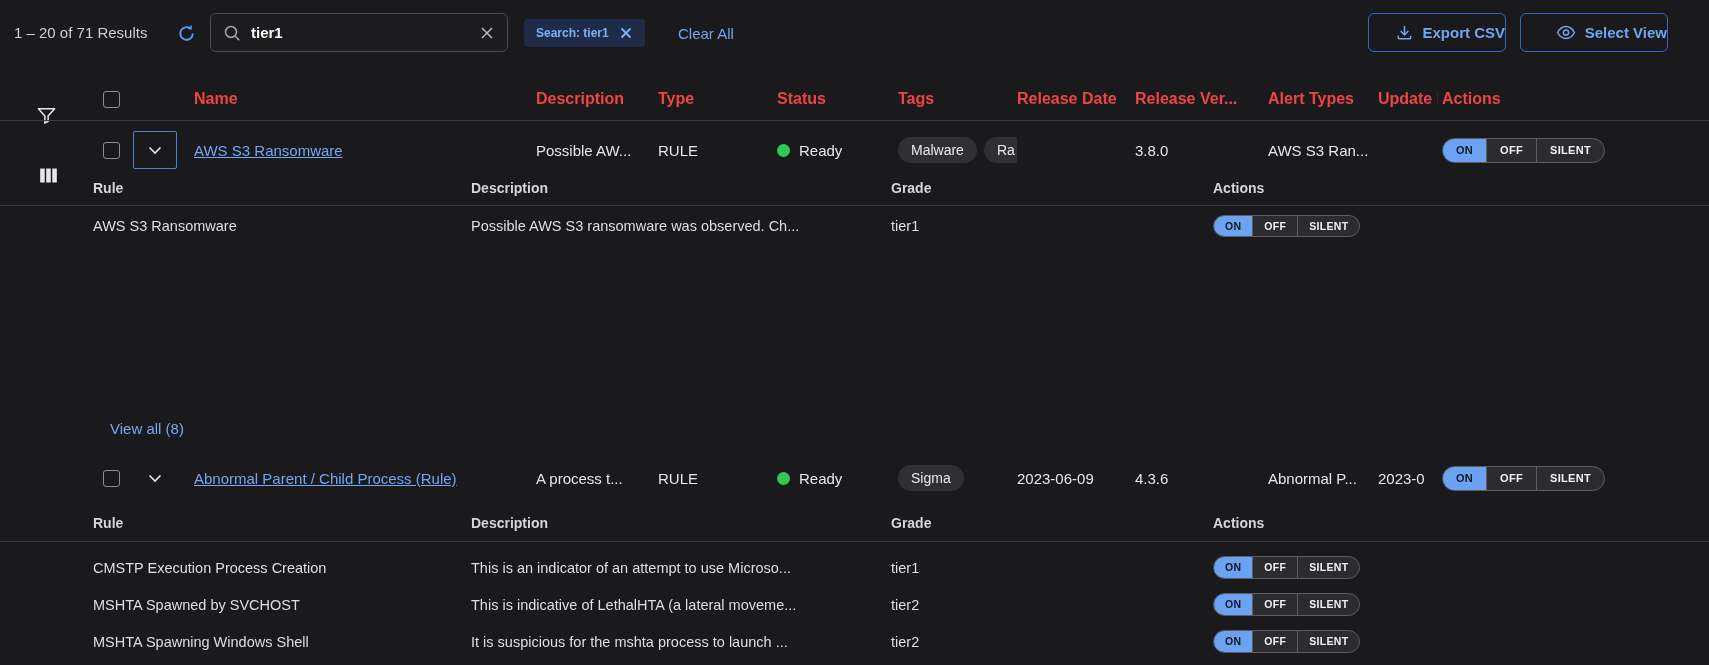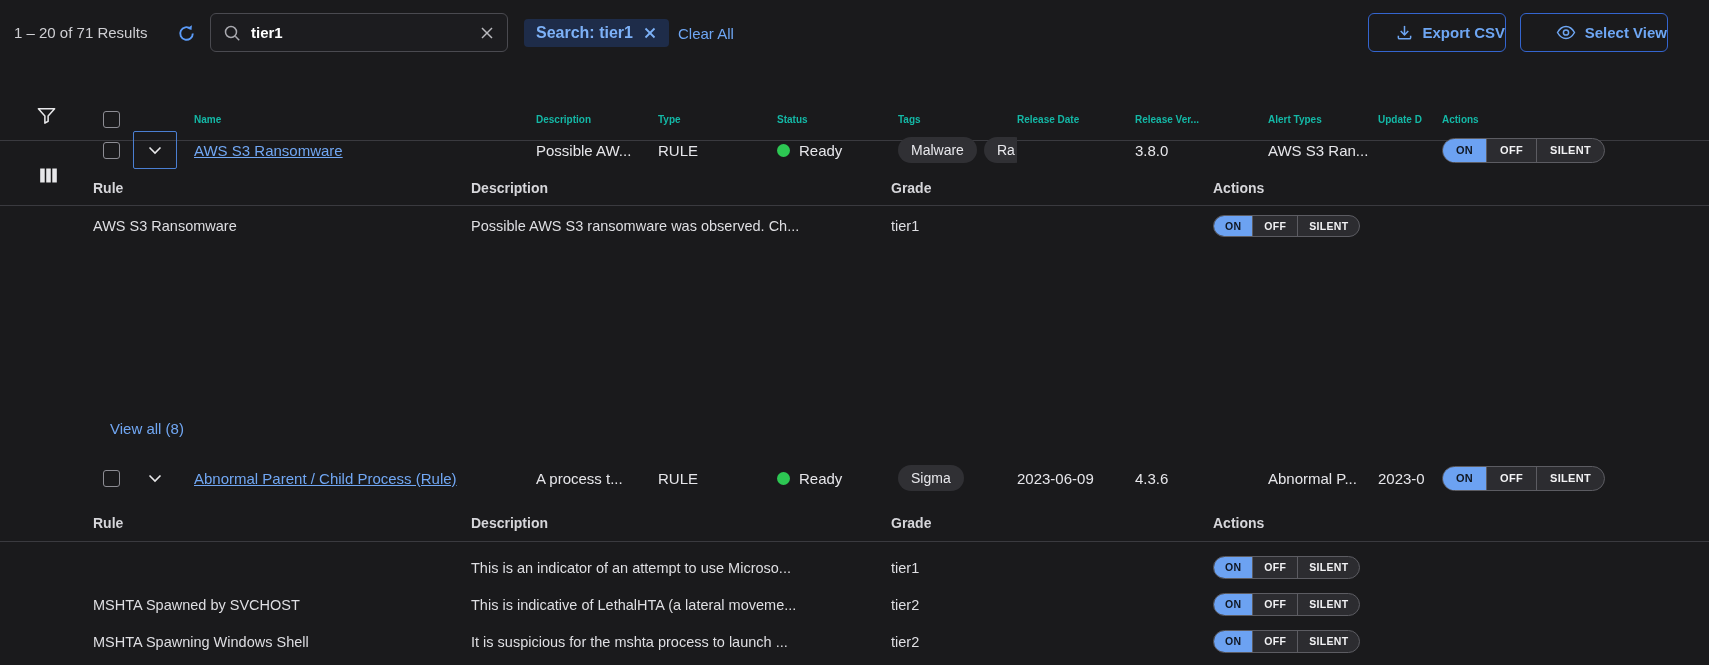--- a/index.html
+++ b/index.html
@@ -23,40 +23,40 @@
   .search-input {
     flex:1; background:transparent; border:none; outline:none;
     color:#ffffff; font-weight:700; font-size:15px;
     font-family:"Liberation Sans", sans-serif;
   }
   .chip {
     left:524px; top:19px; height:28px; padding:0 12px;
     background:#1e2c49; border-radius:4px;
     display:flex; align-items:center; gap:10px; cursor:pointer;
   }
-  .chip-label { color:#7db1f7; font-weight:700; font-size:16px; }
+  .chip-label { color:#7db1f7; font-weight:700; font-size:12px; }
   .clear-all { left:678px; top:25px; color:#6ea6f3; font-size:15px; cursor:pointer; }
   .btn {
     top:13px; height:39px; border:1px solid #3465cf; border-radius:6px;
     background:transparent; color:#6ea6f3; font-size:15px; font-weight:700;
     display:flex; align-items:center; justify-content:flex-end; gap:9px; cursor:pointer;
     font-family:"Liberation Sans", sans-serif;
   }
   .btn-export { left:1368px; width:138px; }
   .btn-select { left:1520px; width:148px; }
 
   
   .rail-btn { width:30px; height:30px; display:flex; align-items:center; justify-content:center; cursor:pointer; }
   .rail-filter { left:31px; top:101px; }
   .rail-cols { left:33px; top:160px; }
 
   
   .trow { position:absolute; left:0; width:1709px; }
   .cell { position:absolute; top:0; height:100%; display:flex; align-items:center; }
-  .thead { top:98px; height:43px; border-bottom:1px solid #3a3a3f; font-weight:700; color:#14b8a6; font-size:10px; }
+  .thead { top:78px; height:43px; border-bottom:1px solid #3a3a3f; font-weight:700; color:#ef4444; font-size:16px; }
   .row-main { font-size:15px; }
   .r1 { top:129px; height:42px; }
   .r2 { top:456px; height:44px;padding-left:12px; }
   .subhead { font-weight:700; color:#d6d6da; font-size:14px; border-bottom:1px solid #3a3a3f; }
   .sh1 { top:171px; height:35px; }
   .sh2 { top:504px; height:38px; }
   .subrow { font-size:14.5px; color:#dfdfe3; }
   .sr1 { top:206px; height:40px; }
   .sr2a { top:549px; height:37px; }
   .sr2b { top:586px; height:37px; }
@@ -283,20 +283,21 @@
   </div>
 
   <div class="trow subhead sh2">
     <div class="cell s-rule">Rule</div>
     <div class="cell s-desc">Description</div>
     <div class="cell s-grade">Grade</div>
     <div class="cell s-actions">Actions</div>
   </div>
 
   <div class="trow subrow sr2a">
+    <div class="cell s-rule">CMSTP Execution Process Creation</div>
     <div class="cell s-desc">This is an indicator of an attempt to use Microso...</div>
     <div class="cell s-grade">tier1</div>
     <div class="cell s-actions">
       <div class="toggle small">
         <span class="seg active">ON</span>
         <span class="seg">OFF</span>
         <span class="seg">SILENT</span>
       </div>
     </div>
   </div>

